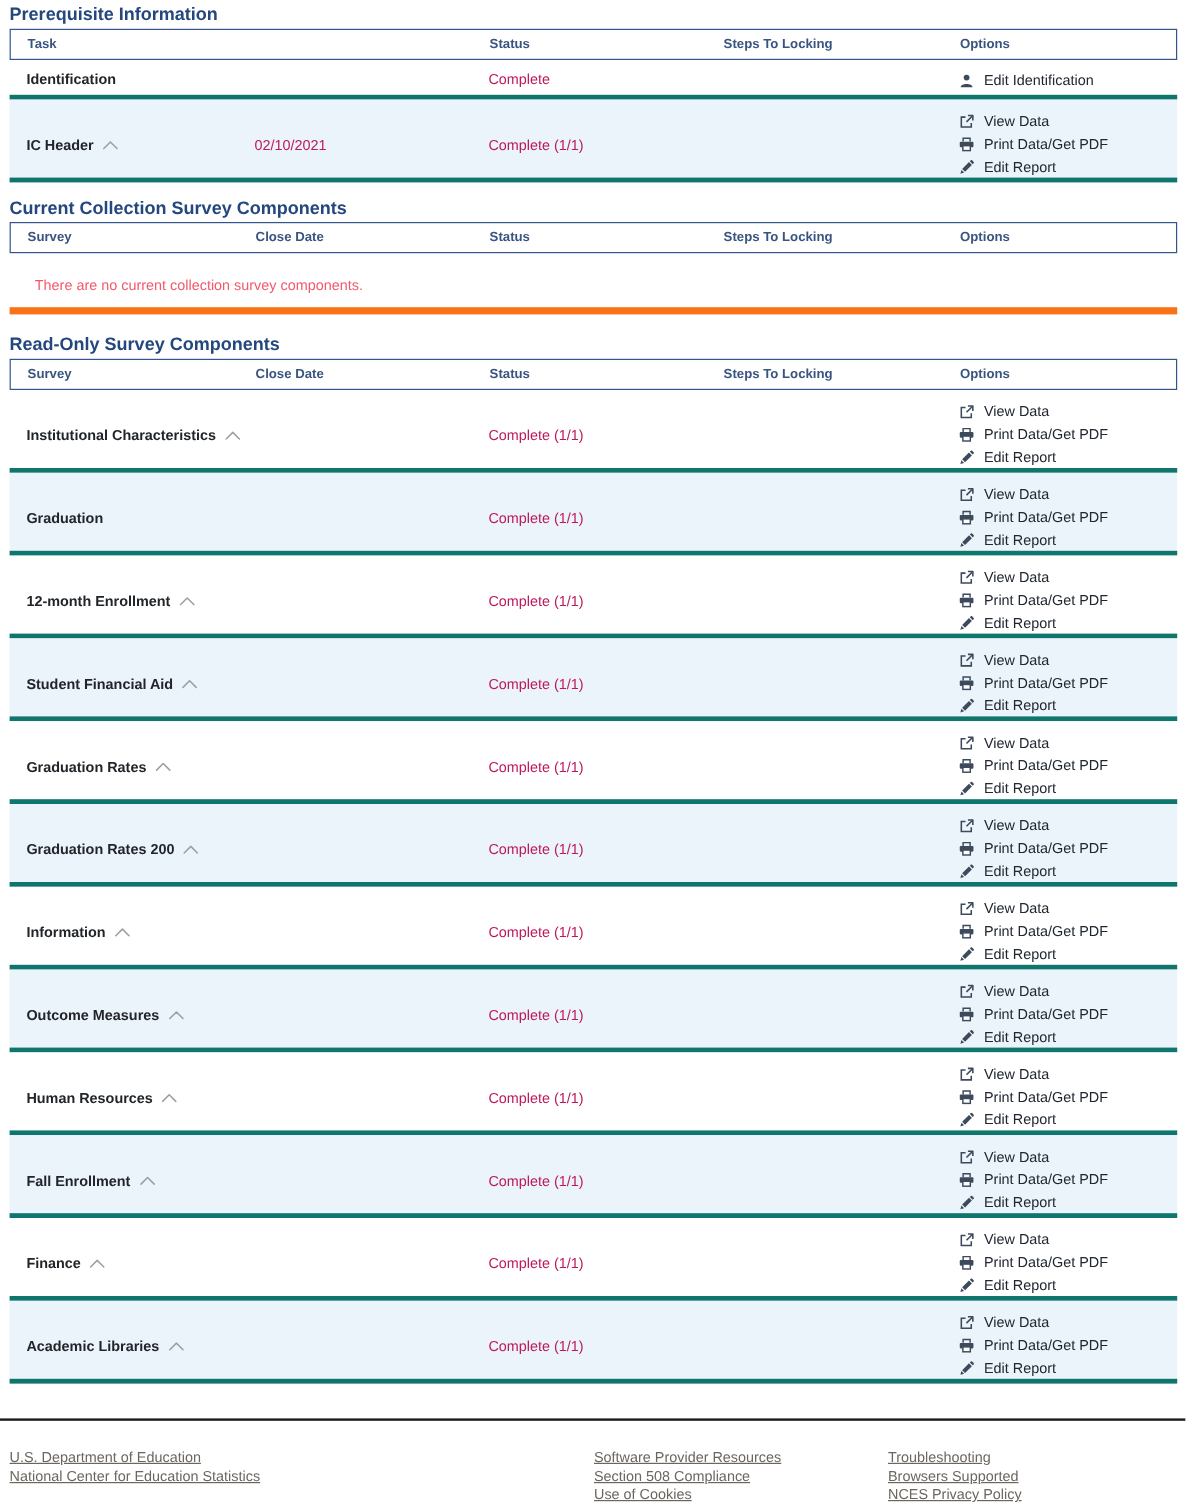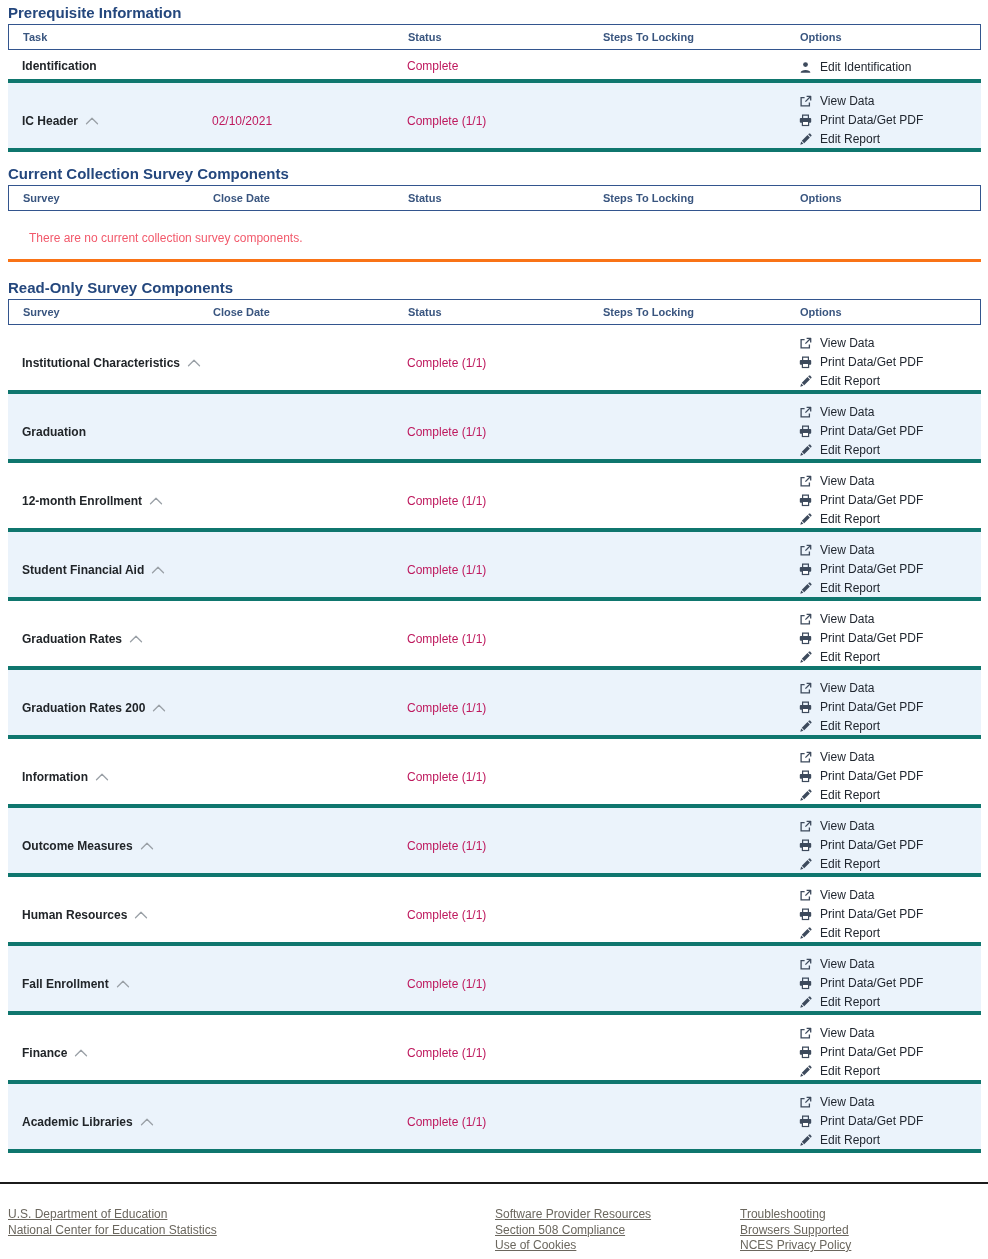--- a/index.html
+++ b/index.html
@@ -72,21 +72,21 @@
     align-items:center;
     gap:8px;
     line-height:19px;
     color:#212730;
     cursor:pointer;
     white-space:nowrap;
   }
   .opt svg{flex:0 0 auto;display:block;}
 
   .empty-row{
-    border-bottom:3px solid #f97316;
+    border-bottom:6px solid #f97316;
     height:51px;
     box-sizing:border-box;
   }
   .empty-msg{
     color:#F2596B;
     font-size:12px;
     padding:20px 0 0 21px;
   }
 
   .footer-rule{

